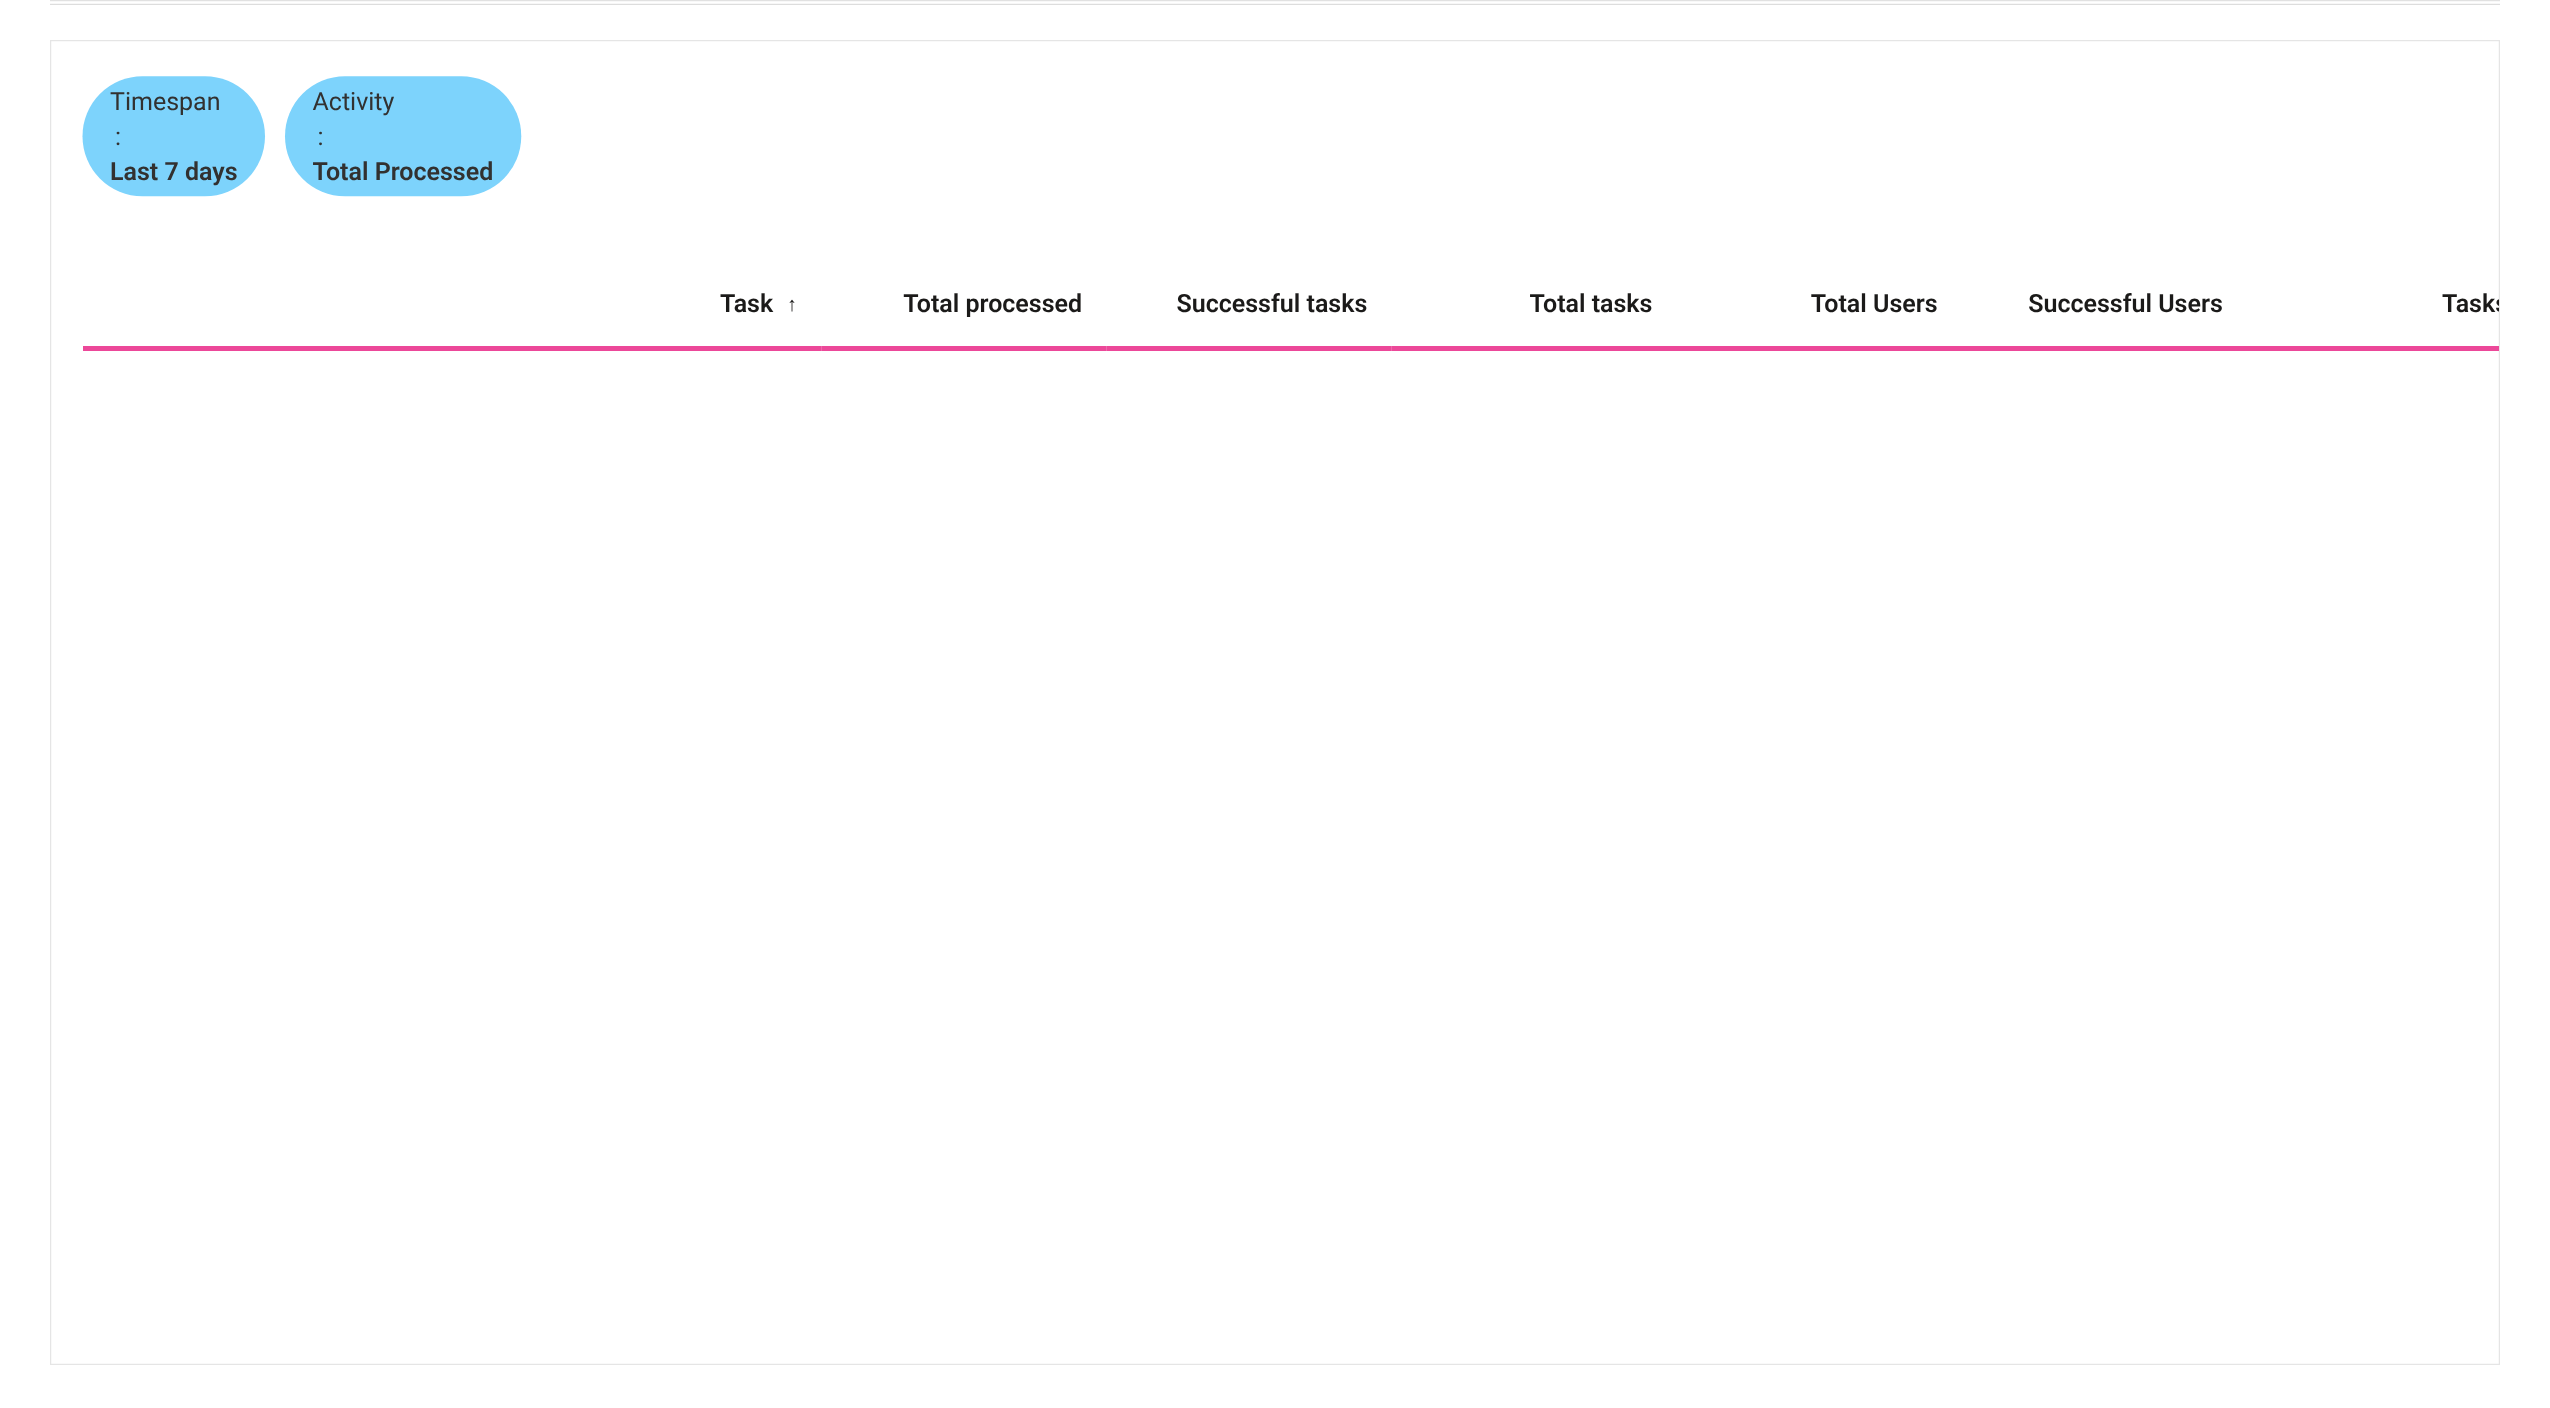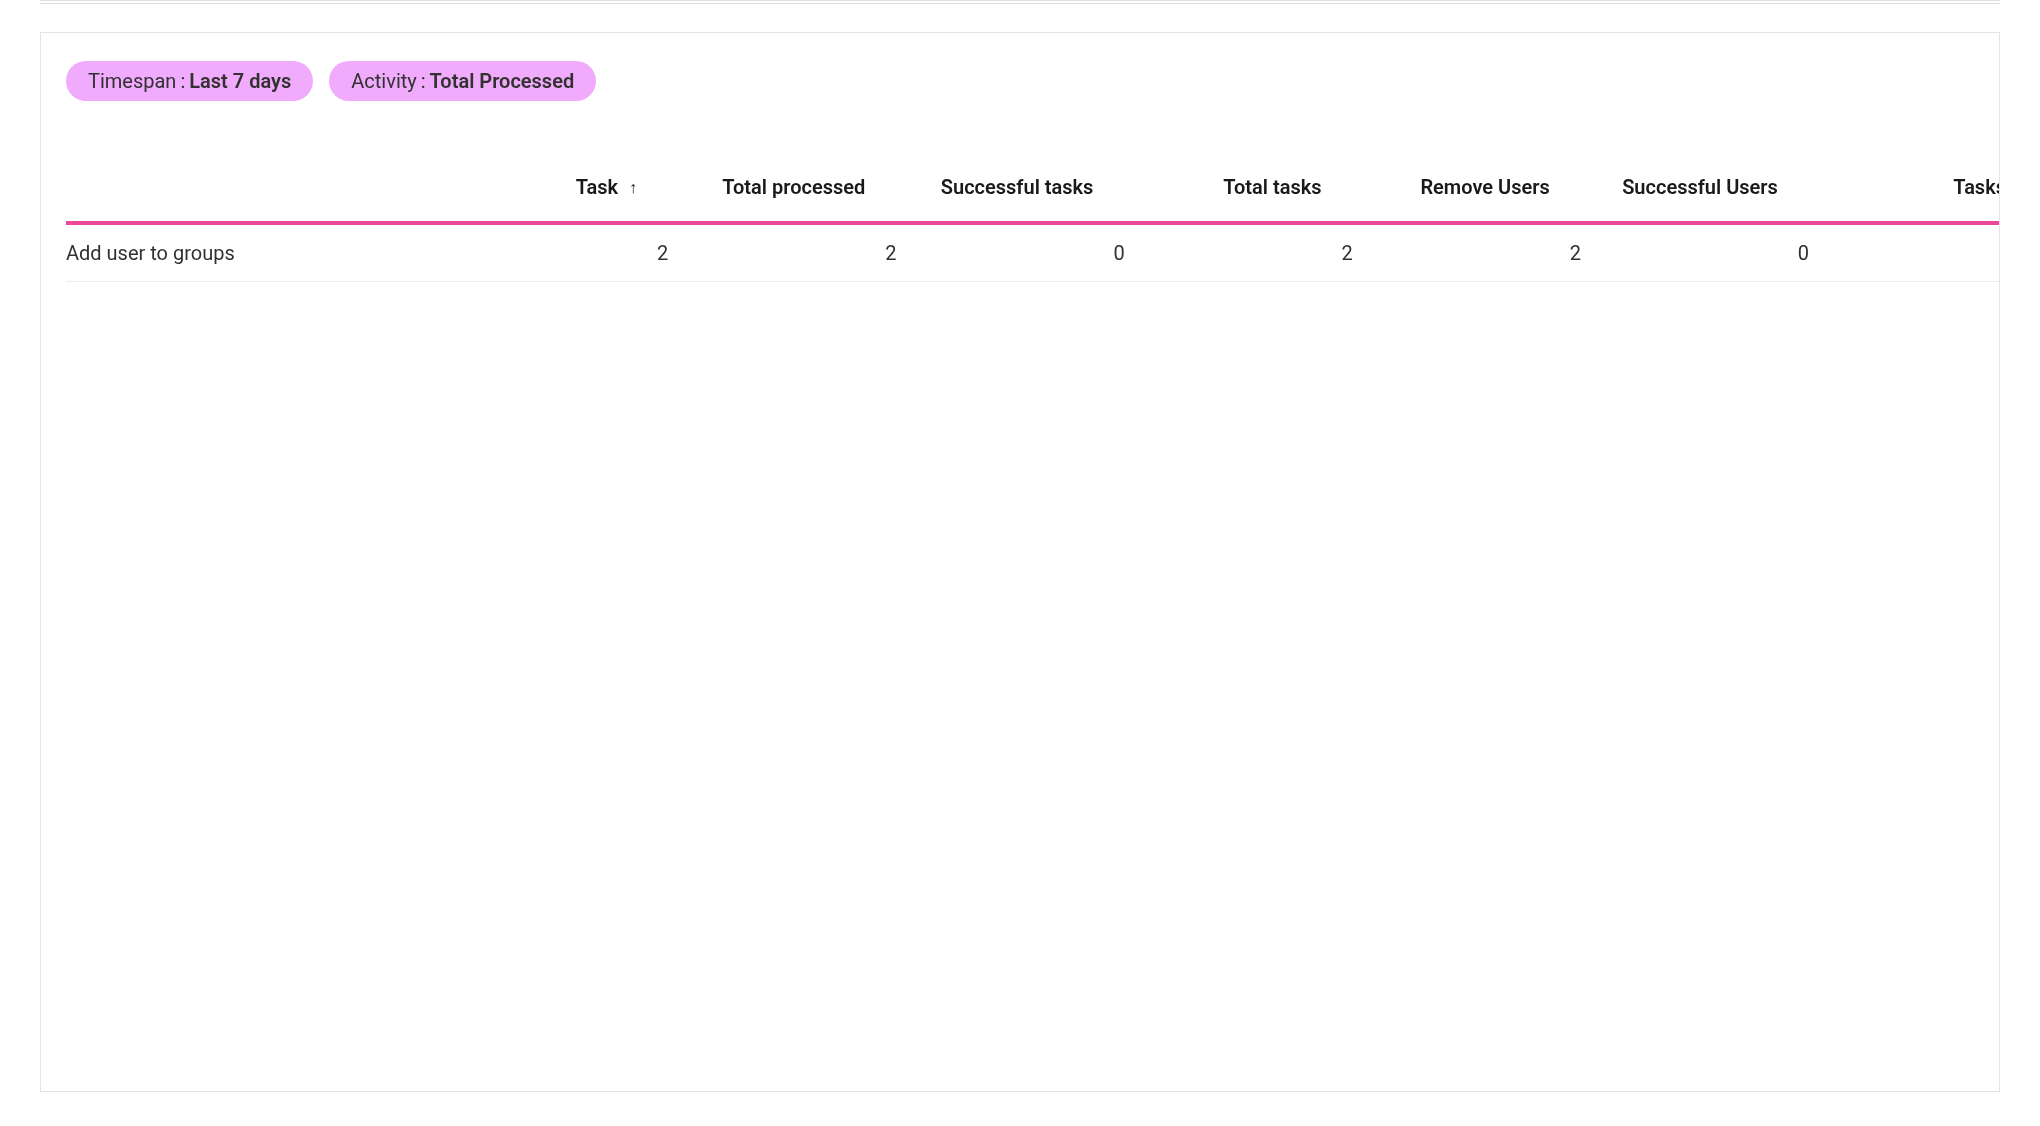--- a/index.html
+++ b/index.html
@@ -37,29 +37,30 @@
       font-weight: 600;
       color: #1b1a19;
       margin-bottom: 30px;
     }
     .pill-row {
       display: flex;
       gap: 16px;
       margin-bottom: 60px;
     }
     .pill {
-      background: #f0abfc;
+      background: #7dd3fc;
       color: #323130;
       border-radius: 999px;
       padding: 6px 22px;
       font-size: 20px;
       display: inline-flex;
       align-items: baseline;
       cursor: pointer;
       user-select: none;
+      flex-direction: column;
     }
     .pill .label {
       font-weight: 400;
     }
     .pill .sep {
       padding: 0 4px;
     }
     .pill .value {
       font-weight: 600;
     }
@@ -131,37 +132,28 @@
             <th class="col-num">
               <span>Total processed</span>
             </th>
             <th class="col-num">
               <span>Successful tasks</span>
             </th>
             <th class="col-num">
               <span>Total tasks</span>
             </th>
             <th class="col-num">
-              <span>Remove Users</span>
+              <span>Total Users</span>
             </th>
             <th class="col-num">
               <span>Successful Users</span>
             </th>
             <th class="col-num">
               <span>Tasks</span>
             </th>
           </tr>
         </thead>
         <tbody>
-          <tr>
-            <td>Add user to groups</td>
-            <td>2</td>
-            <td>2</td>
-            <td>0</td>
-            <td>2</td>
-            <td>2</td>
-            <td>0</td>
-          </tr>
         </tbody>
       </table>
     </div>
   </div>
 </div>
 
 </body></html>

